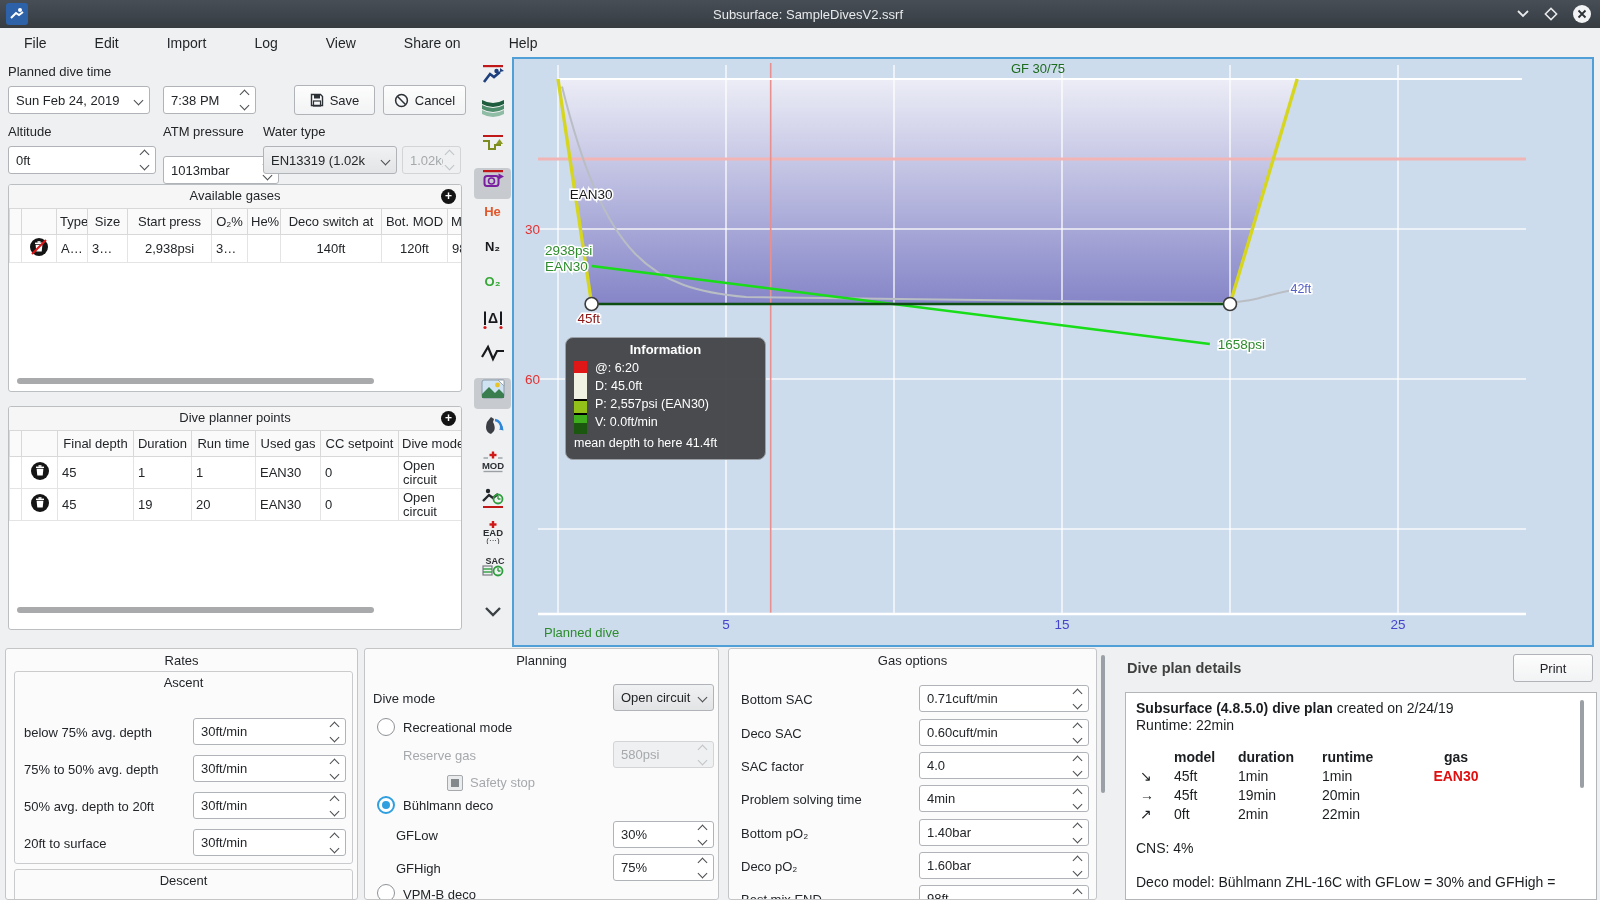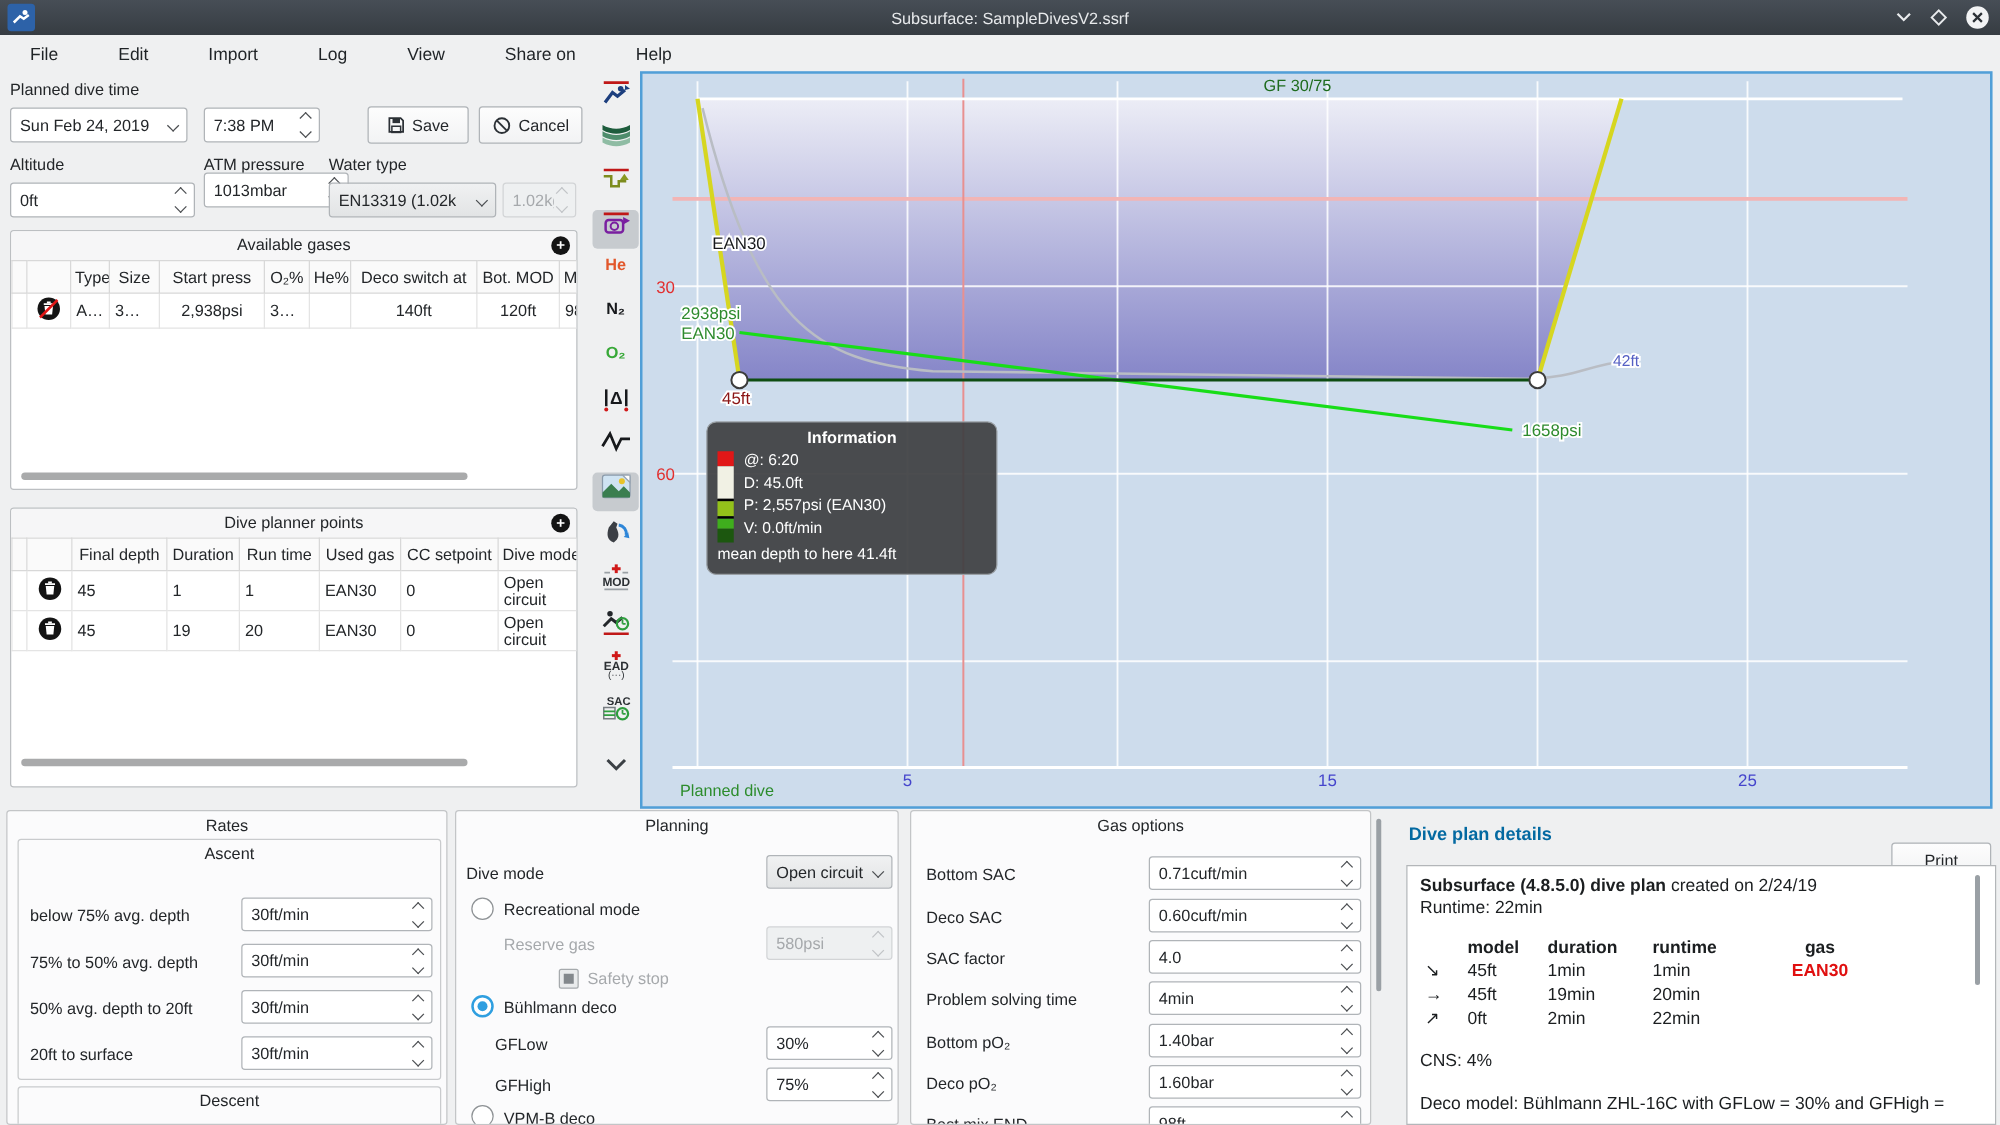--- a/index.html
+++ b/index.html
@@ -49,40 +49,40 @@
 
   
   .tb{position:absolute;left:474px;width:37px;height:31px;display:flex;justify-content:center;
       border-radius:4px;}
   .tb.selected{background:#c7cbcf;}
   .gastext{font-weight:bold;font-size:13px;}
 
   
   #chartbox{position:absolute;left:512px;top:57px;width:1082px;height:590px;background:#cddcec;
             border:2px solid #519fd7;box-sizing:border-box;}
-  .ptooltip{position:absolute;left:51px;top:278px;width:233px;background:rgba(62,64,66,0.93);border:1px solid #9aa0a5;
+  .ptooltip{position:absolute;left:51px;top:278px;width:201px;background:rgba(62,64,66,0.93);border:1px solid #9aa0a5;
             border-radius:8px;color:#fff;font-size:12.5px;padding:4px 8px 7px 8px;box-sizing:border-box;}
   .ptooltip .tt-title{text-align:center;font-weight:bold;font-size:13px;margin-bottom:2px;}
   .tt-row{display:flex;gap:8px;}
   .tt-bar{width:13px;display:flex;flex-direction:column;margin-top:2px;}
   .tt-lines div{line-height:18px;white-space:nowrap;}
 
   
   .bpanel{position:absolute;background:#fbfbfc;border:1px solid #c3c5c7;border-radius:3px;box-sizing:border-box;overflow:hidden;}
   .btitle{position:absolute;left:0;right:0;top:4px;text-align:center;font-size:13px;color:#232629;}
   .fieldset{position:absolute;border:1px solid #c9cbcd;border-radius:3px;}
   .ftitle{position:absolute;left:0;right:0;top:3px;text-align:center;font-size:13px;color:#232629;}
   .radio{position:absolute;width:18px;height:18px;border-radius:50%;border:1px solid #8f9396;background:#fff;box-sizing:border-box;}
   .radio .dot{position:absolute;inset:3px;border-radius:50%;background:#2f9fe0;}
   .radio.sel{border:2px solid #2f9fe0;}
   .check{position:absolute;width:16px;height:16px;border:1px solid #a6aaad;border-radius:2px;background:#e9ebec;box-sizing:border-box;}
   .check .fill{position:absolute;inset:3px;background:#83888c;}
 
   
-  .dpd-title{position:absolute;font-size:14.5px;font-weight:bold;color:#0369a1;}
+  .dpd-title{position:absolute;font-size:14.5px;font-weight:bold;color:#404040;}
   .dpd-box{position:absolute;background:#fff;border:1px solid #b3b6b9;font-size:14px;color:#1b1e20;overflow:hidden;
            padding:7px 10px;box-sizing:border-box;line-height:17px;}
   .dpd-box .b{font-weight:bold;}
   table.plan{border-collapse:collapse;font-size:14px;margin:14px 0 0 2px;}
   table.plan td,table.plan th{padding:1px 6px 1px 2px;text-align:left;white-space:nowrap;}
   table.plan th{font-weight:bold;}
   .gasred{color:#e01010;font-weight:bold;}
   .vscroll{position:absolute;width:4px;border-radius:2px;background:#9aa0a5;}
 </style>
 </head>
@@ -155,21 +155,21 @@
 <div class="lbl" style="left:163px;top:124px;">ATM pressure</div>
 <div class="lbl" style="left:263px;top:124px;">Water type</div>
 
 <div class="spin" style="left:8px;top:146px;width:148px;">
   <span class="val">0ft</span>
   <span class="arrows">
       <i class="cv up"></i>
       <i class="cv dn"></i>
     </span>
 </div>
-<div class="spin" style="left:163px;top:138px;width:116px;">
+<div class="spin" style="left:163px;top:156px;width:116px;">
   <span class="val">1013mbar</span>
   <span class="arrows">
       <i class="cv up"></i>
       <i class="cv dn"></i>
     </span>
 </div>
 <div class="combo grey" style="left:263px;top:146px;width:134px;">
   <span class="val">EN13319 (1.02k</span>
   <span class="arrows">
       <i class="cv dn" style="margin:0;"></i>
@@ -626,21 +626,21 @@
         <i class="cv up"></i>
         <i class="cv dn"></i>
       </span>
   </div>
 </div>
 
 <div class="vscroll" style="left:1101px;top:655px;height:138px;"></div>
 
 <div class="abs" style="left:1110px;top:648px;width:490px;height:252px;">
   <div class="dpd-title" style="left:17px;top:12px;">Dive plan details</div>
-  <div class="btn" style="left:403px;top:6px;width:80px;height:28px;margin-top:20px;">Print</div>
+  <div class="btn" style="left:403px;top:6px;width:80px;height:28px;">Print</div>
   <div class="dpd-box" style="left:15px;top:44px;width:472px;height:208px;">
     <div><span class="b">Subsurface (4.8.5.0) dive plan</span><span> created on 2/24/19</span></div>
     <div>Runtime: 22min</div>
     <table class="plan">
       <tbody>
           <tr>
         <th style="width:26px;"></th>
         <th style="width:56px;">model</th>
         <th style="width:76px;">duration</th>
         <th style="width:86px;">runtime</th>

